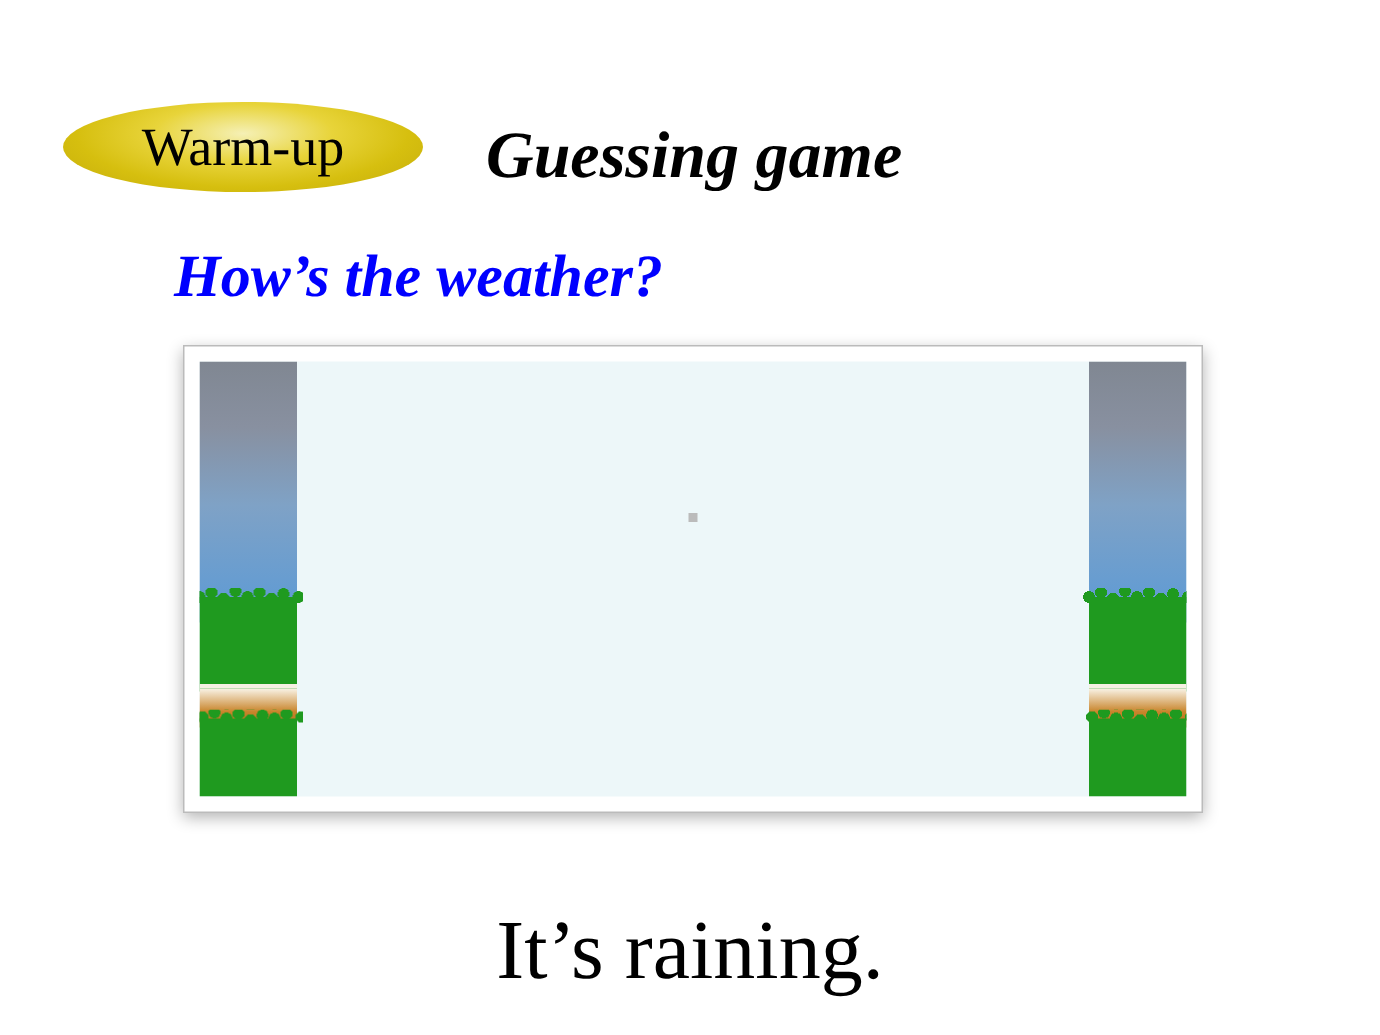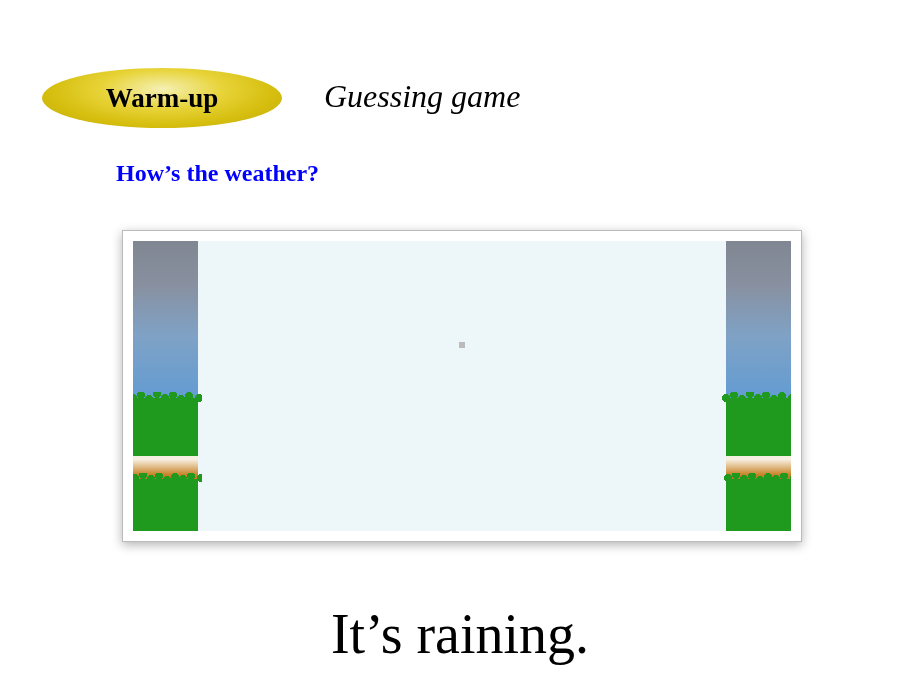--- a/index.html
+++ b/index.html
@@ -18,40 +18,41 @@
     top: 68px;
     width: 240px;
     height: 60px;
     background: radial-gradient(ellipse at 50% 35%, #f5f0b5 0%, #e8d43a 35%, #d6bf0f 65%, #c2a90a 100%);
     border-radius: 50%;
     display: flex;
     align-items: center;
     justify-content: center;
   }
   .badge-text {
-    font-size: 27px;
-    font-weight: bold;
+    font-size: 36px;
+    font-weight: normal;
     color: #000;
   }
 
   .subtitle {
     position: absolute;
     left: 324px;
     top: 78px;
-    font-size: 32px;
+    font-size: 44px;
     font-style: italic;
-    font-weight: normal;
+    font-weight: bold;
     color: #000;
   }
 
   .question {
     position: absolute;
     left: 116px;
     top: 160px;
-    font-size: 24px;
+    font-size: 40px;
+    font-style: italic;
     font-weight: bold;
     color: #0000ff;
   }
 
   .frame {
     position: absolute;
     left: 122px;
     top: 230px;
     width: 680px;
     height: 312px;

